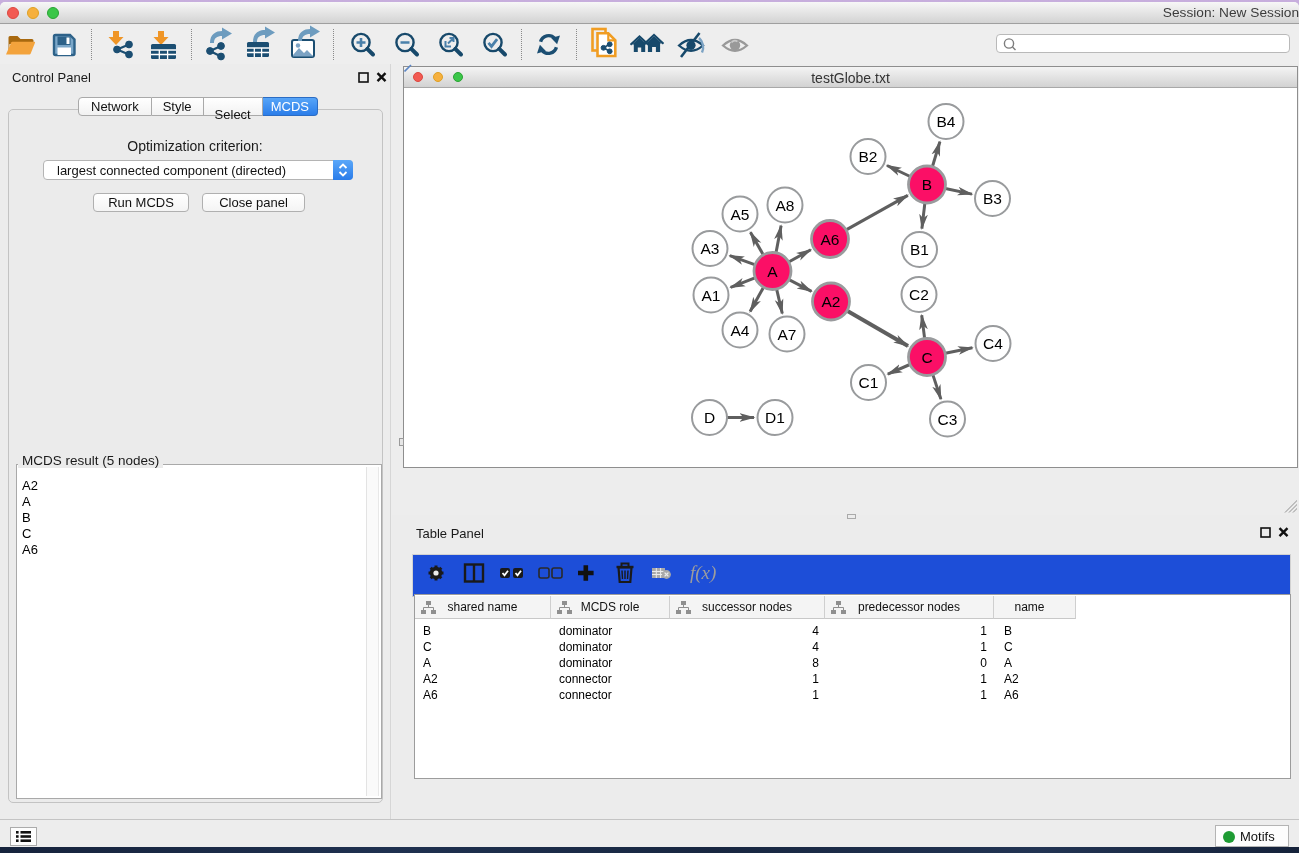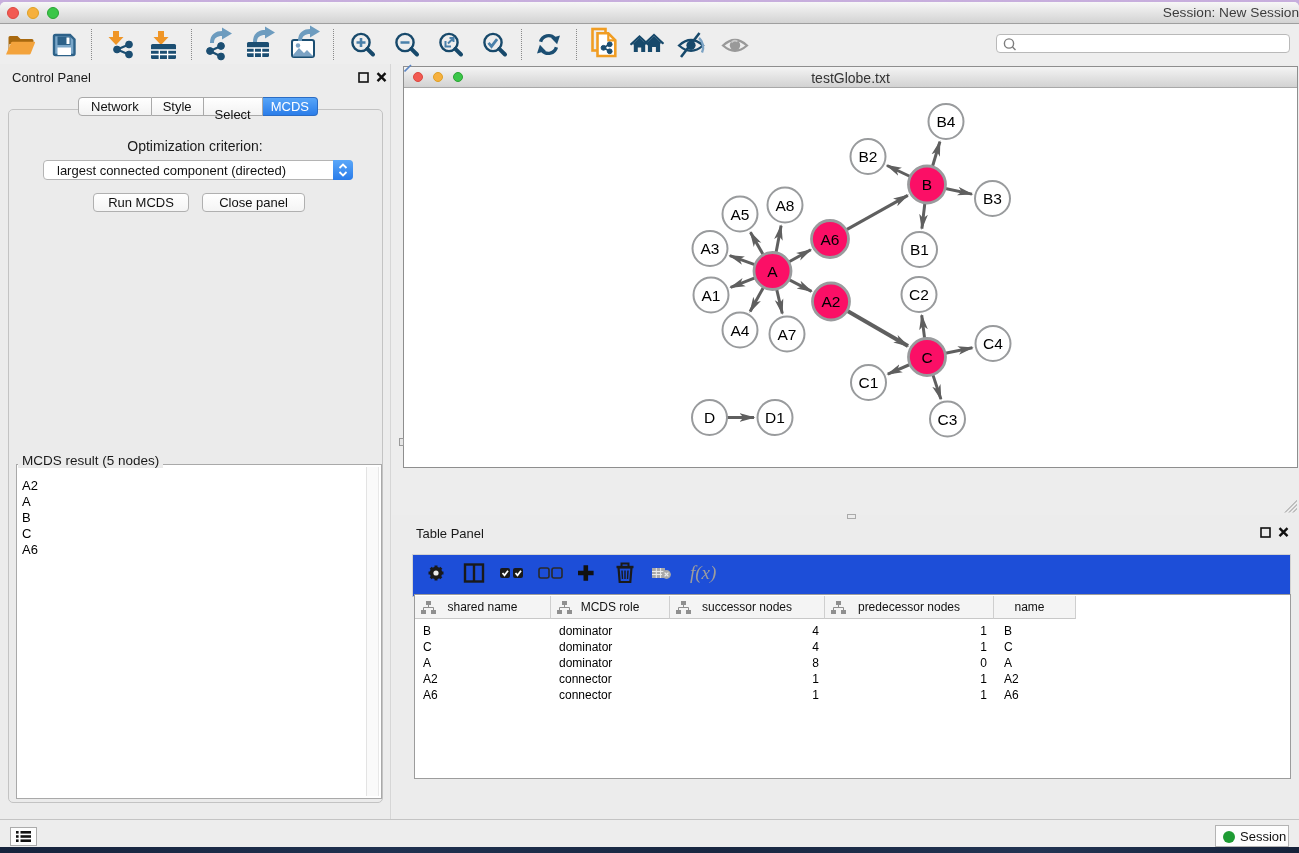--- a/index.html
+++ b/index.html
@@ -401,16 +401,16 @@
   <div id="listbtn"><svg width="25" height="17" viewBox="0 0 25 17">
           <g fill="#111">
             <rect x="5" y="3" width="2.6" height="2.6"></rect>
             <rect x="5" y="7.2" width="2.6" height="2.6"></rect>
             <rect x="5" y="11.4" width="2.6" height="2.6"></rect>
             <rect x="9.5" y="3" width="10.5" height="2.6"></rect>
             <rect x="9.5" y="7.2" width="10.5" height="2.6"></rect>
             <rect x="9.5" y="11.4" width="10.5" height="2.6"></rect>
           </g>
         </svg></div>
-  <div id="membtn">Session</div>
+  <div id="membtn">Motifs</div>
  </div>
 </div>
 <div id="deskbot"></div>
 
 </body></html>

